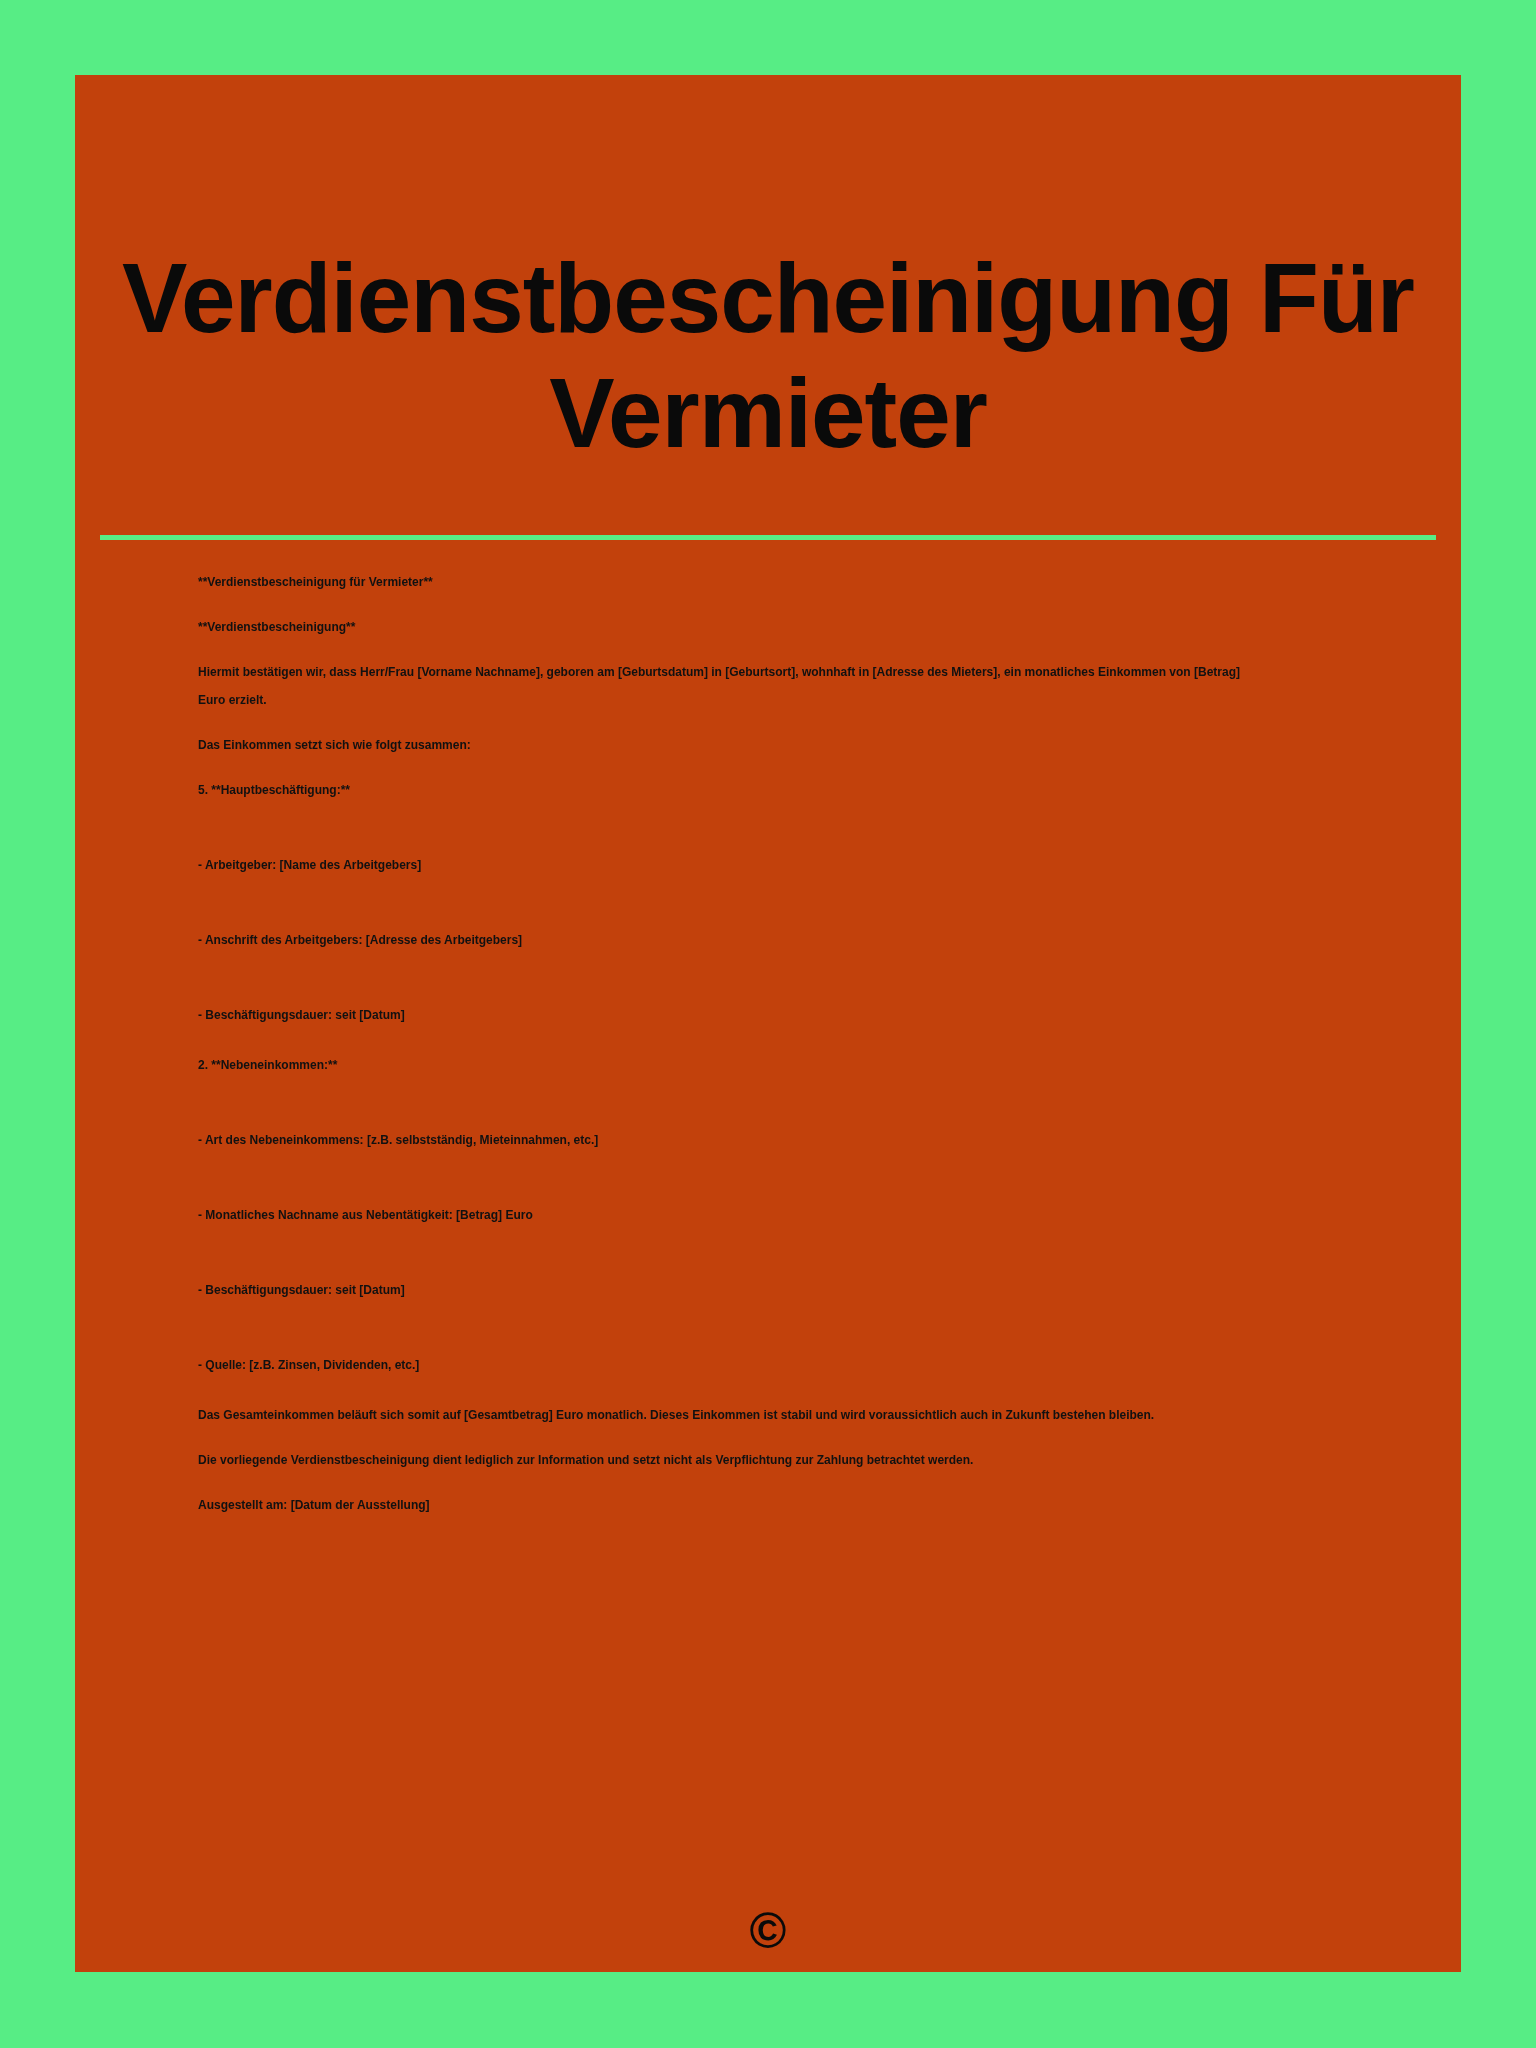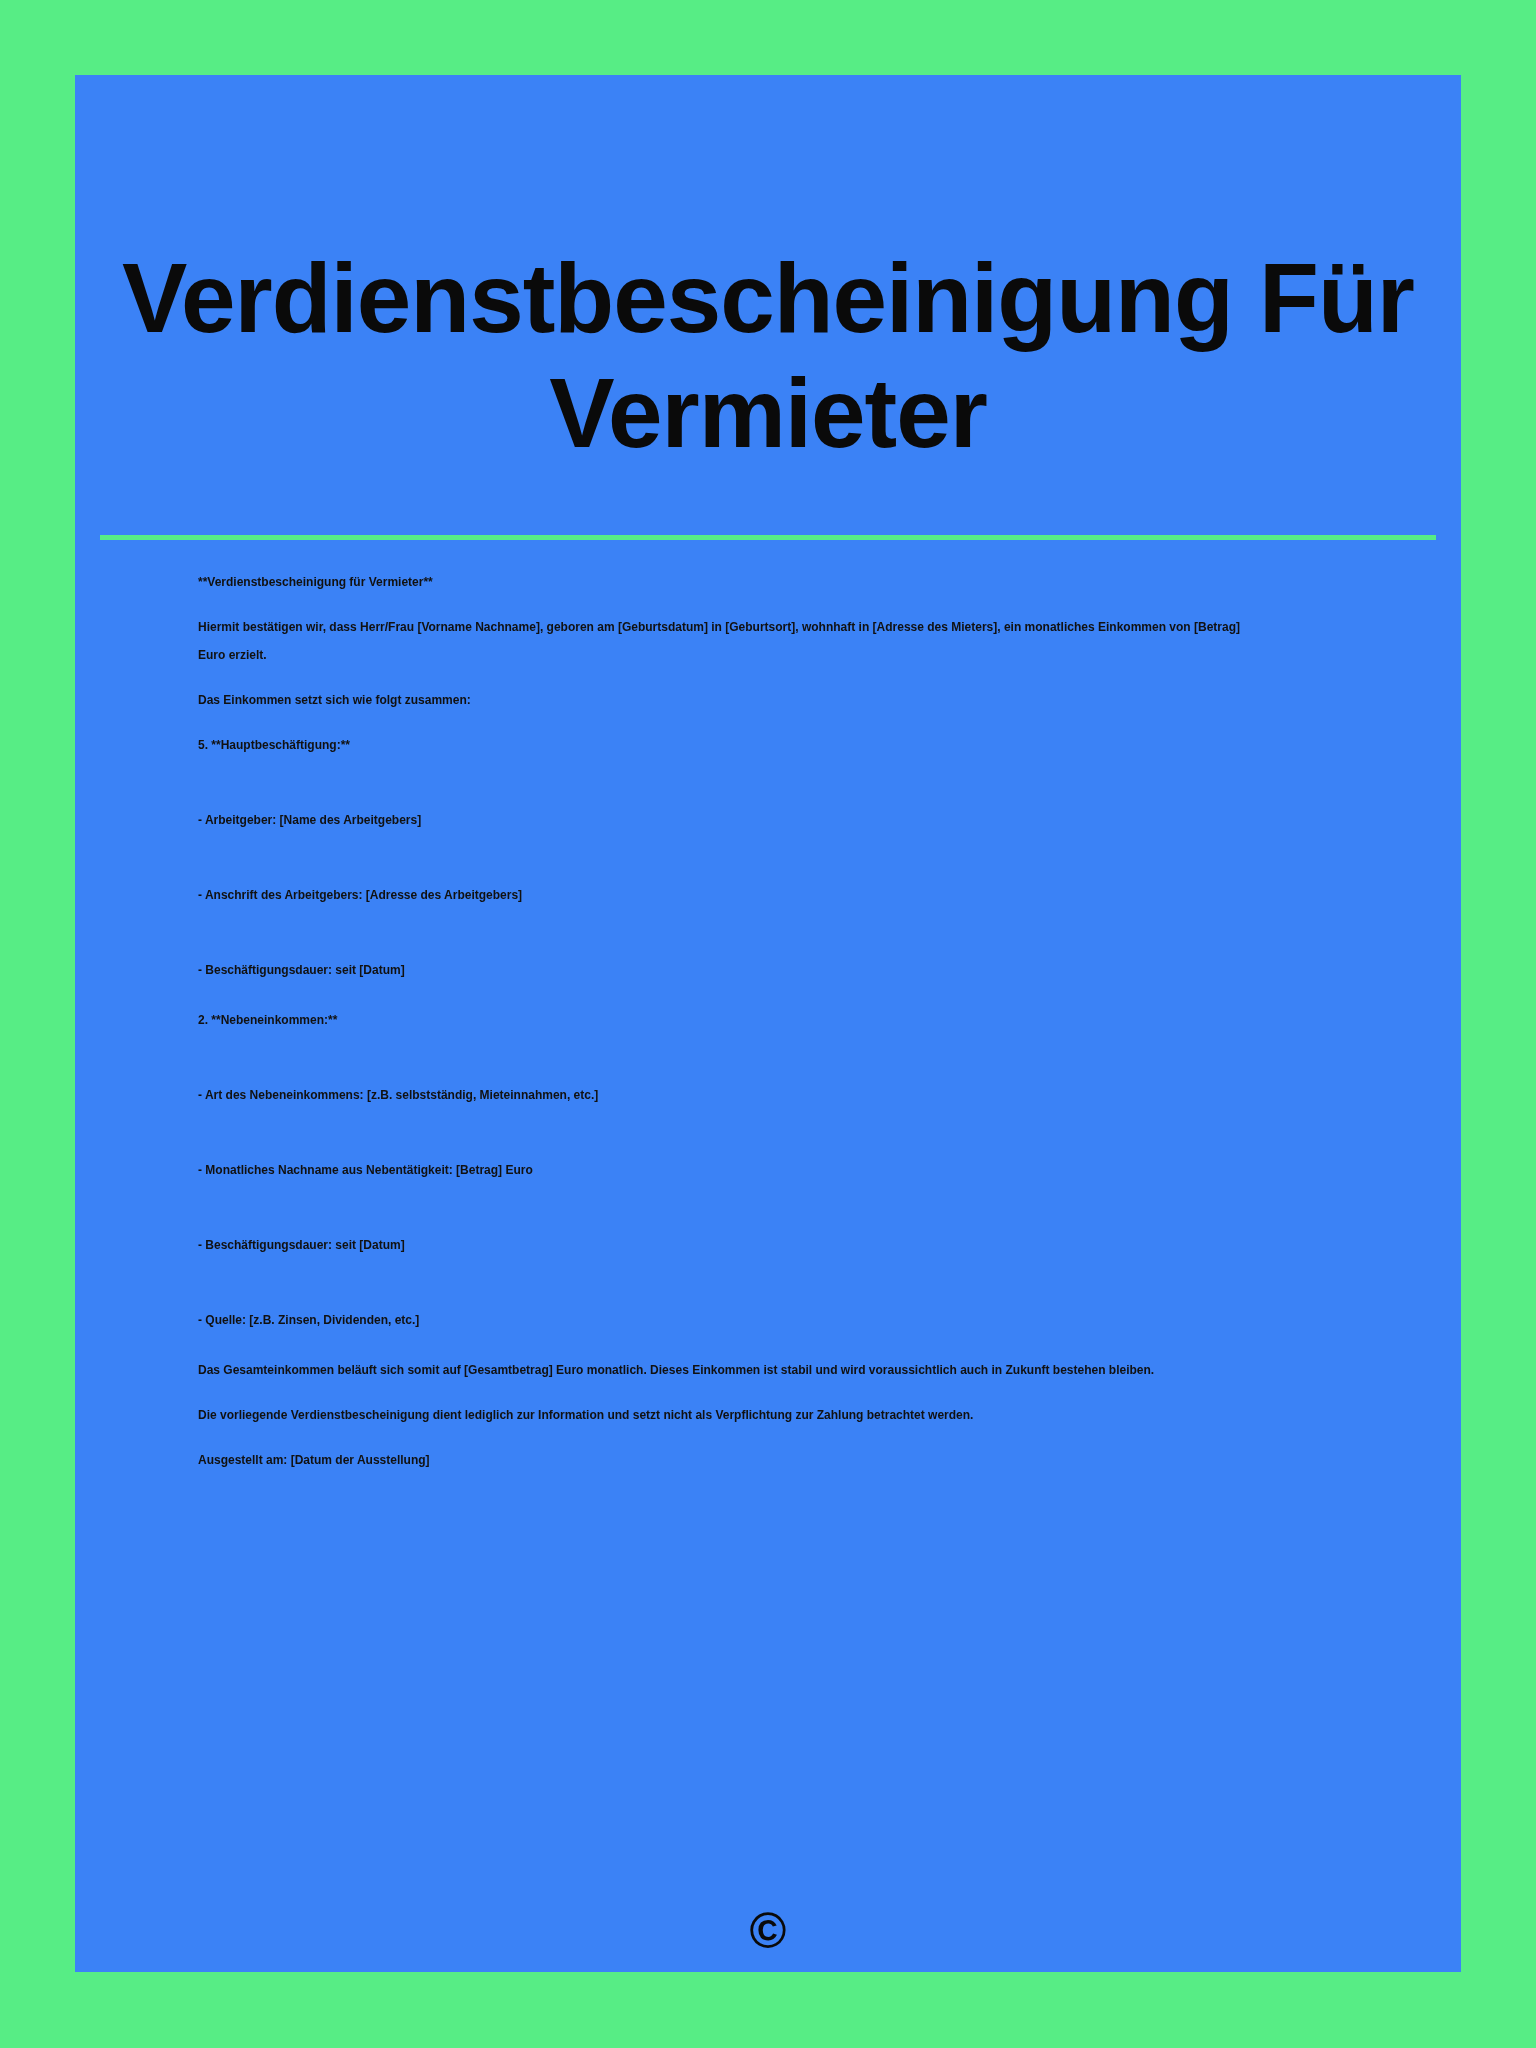--- a/index.html
+++ b/index.html
@@ -13,21 +13,21 @@
     box-sizing: border-box;
     width: 1536px;
     height: 2048px;
     padding: 75px 75px 76px 75px;
   }
   .card {
     position: relative;
     box-sizing: border-box;
     width: 100%;
     height: 100%;
-    background: #3b82f6;
+    background: #c2410c;
     overflow: hidden;
   }
   .title {
     margin: 0;
     padding: 166px 20px 0 20px;
     font-size: 98px;
     line-height: 115px;
     font-weight: 700;
     text-align: center;
     color: #0A0A0A;
@@ -63,20 +63,21 @@
 </head>
 <body>
 
 <div class="page">
   <div class="card">
     <h1 class="title">Verdienstbescheinigung Für Vermieter</h1>
     <div class="rule"></div>
     <div class="body" id="paragraphs">
 
     <p class="para">**Verdienstbescheinigung für Vermieter**</p>
+        <p class="para">**Verdienstbescheinigung**</p>
         <p class="para">Hiermit bestätigen wir, dass Herr/Frau [Vorname Nachname], geboren am [Geburtsdatum] in [Geburtsort], wohnhaft in [Adresse des Mieters], ein monatliches Einkommen von [Betrag] Euro erzielt.</p>
         <p class="para">Das Einkommen setzt sich wie folgt zusammen:</p>
         <p class="para">5. **Hauptbeschäftigung:**</p>
         <p class="para bullet">- Arbeitgeber: [Name des Arbeitgebers]</p>
         <p class="para bullet">- Anschrift des Arbeitgebers: [Adresse des Arbeitgebers]</p>
         <p class="para bullet">- Beschäftigungsdauer: seit [Datum]</p>
         <p class="para">2. **Nebeneinkommen:**</p>
         <p class="para bullet">- Art des Nebeneinkommens: [z.B. selbstständig, Mieteinnahmen, etc.]</p>
         <p class="para bullet">- Monatliches Nachname aus Nebentätigkeit: [Betrag] Euro</p>
         <p class="para bullet">- Beschäftigungsdauer: seit [Datum]</p>

